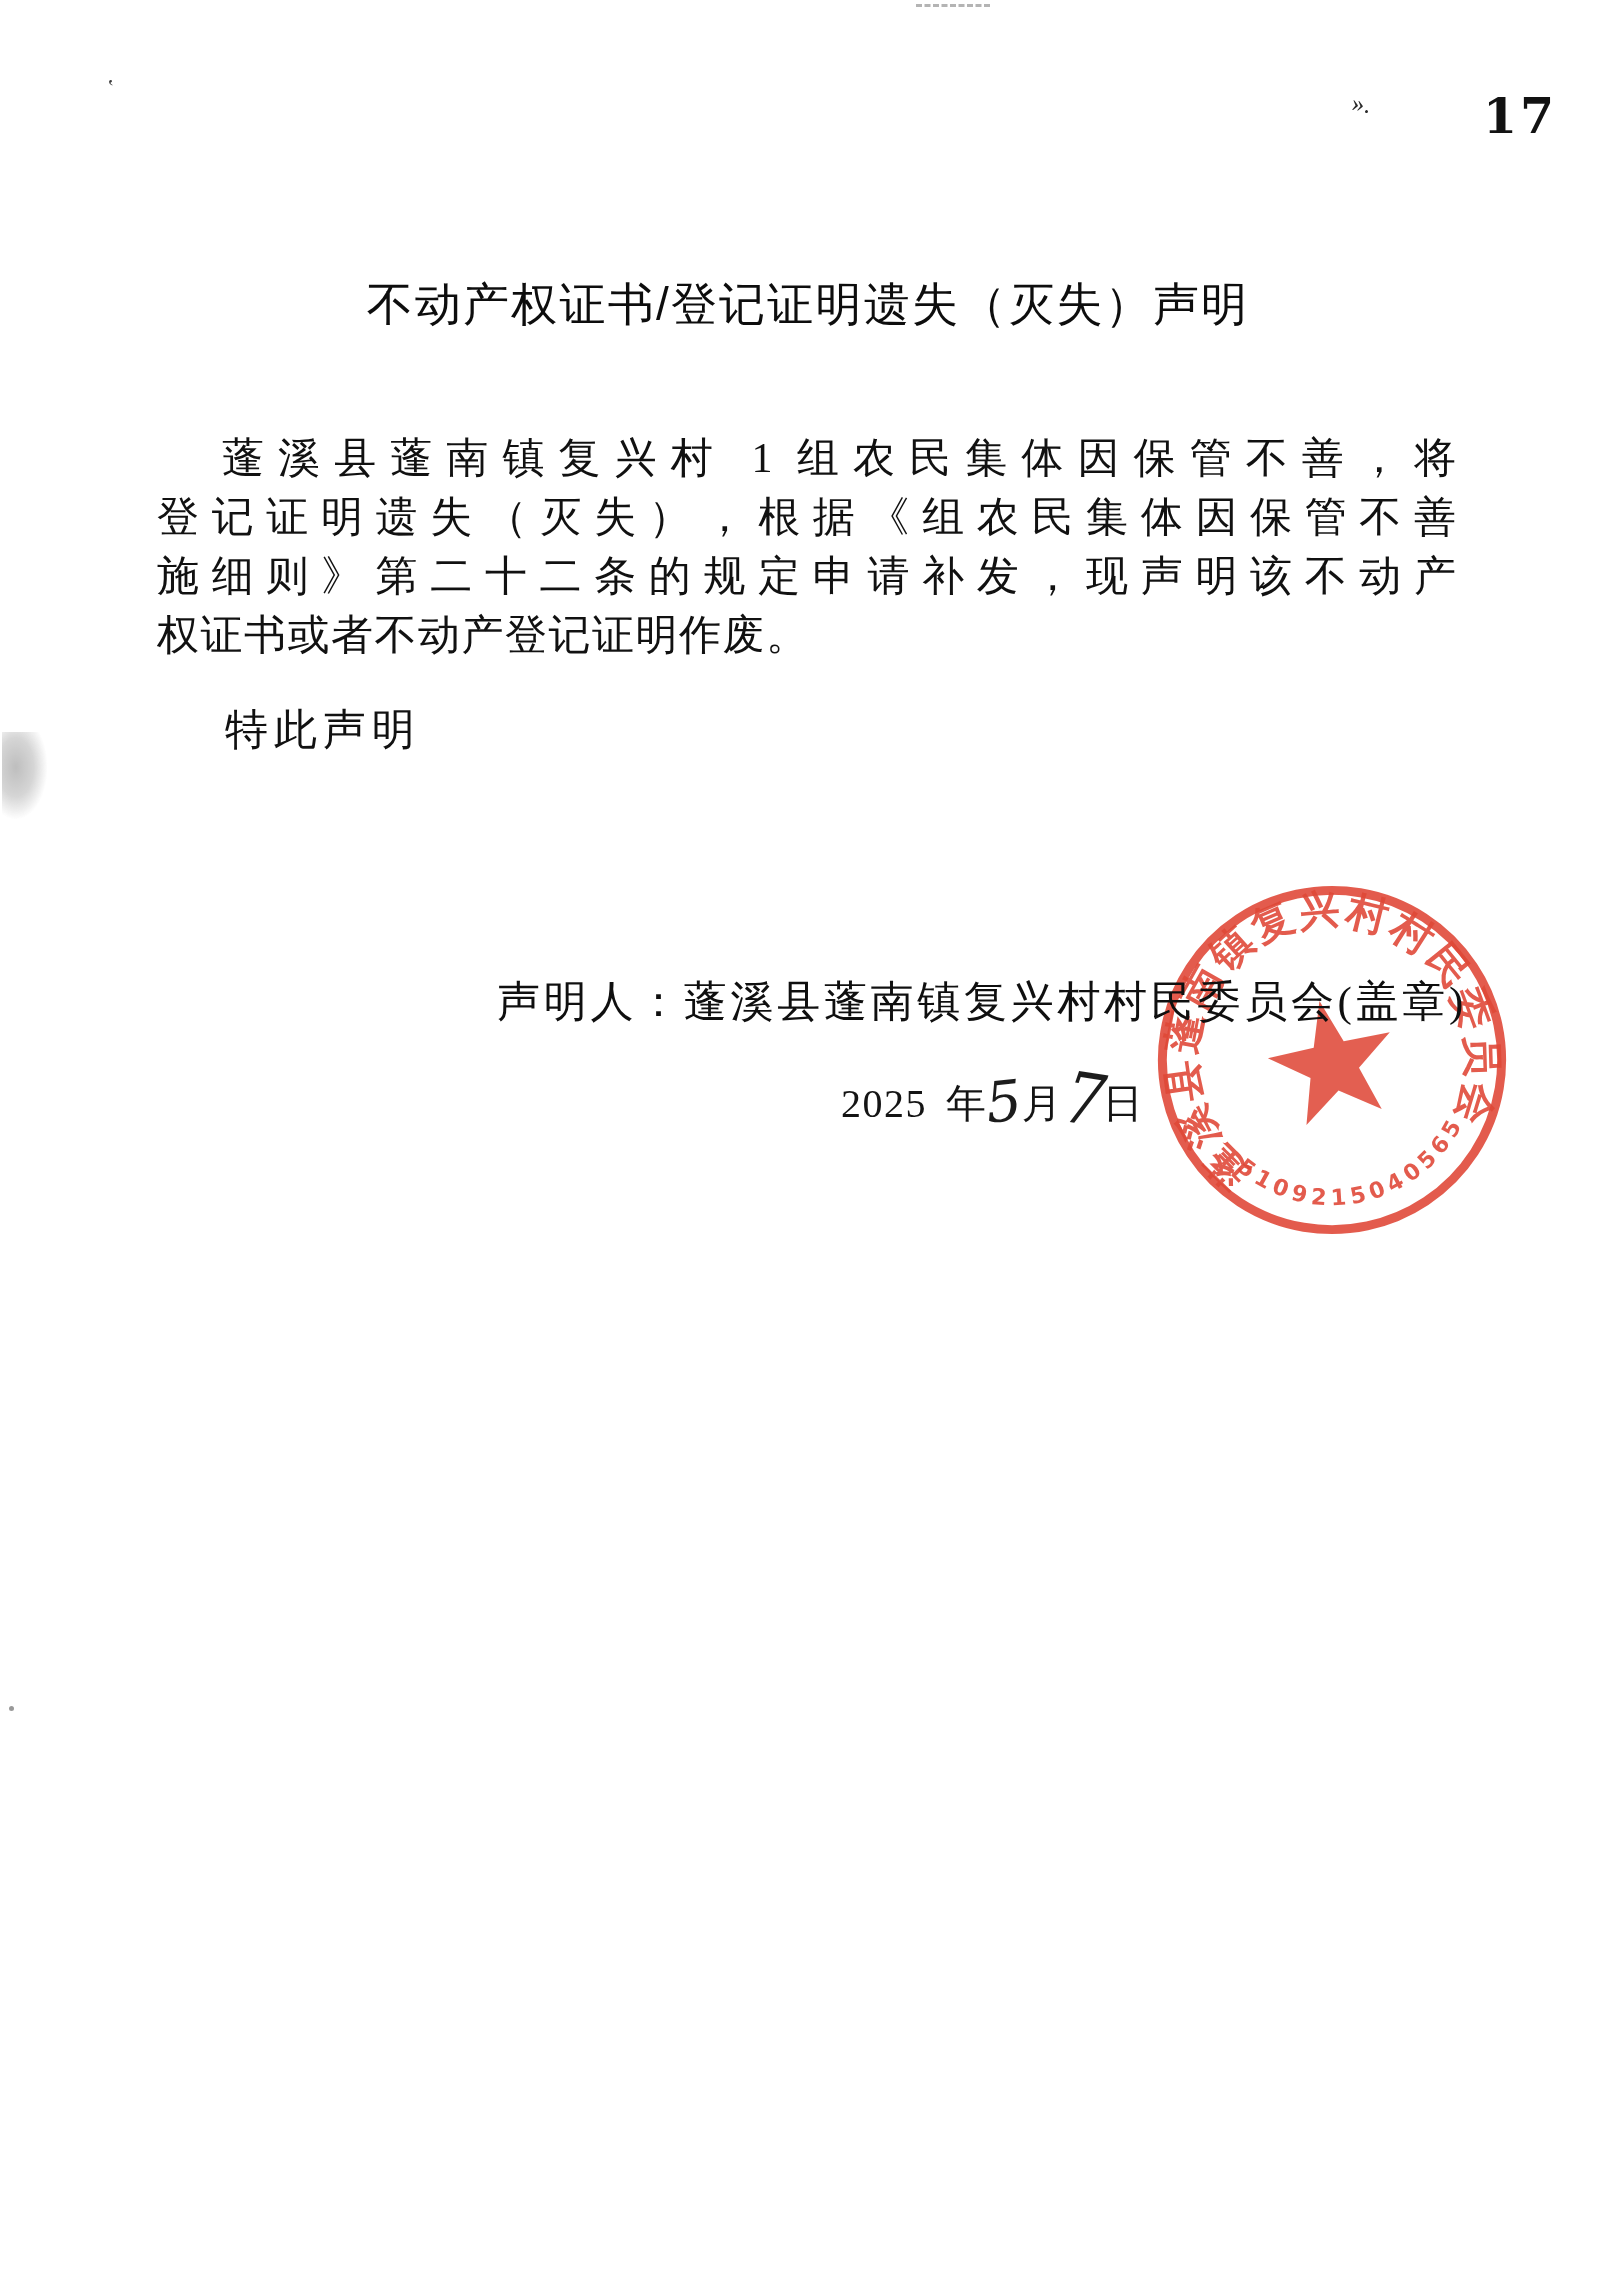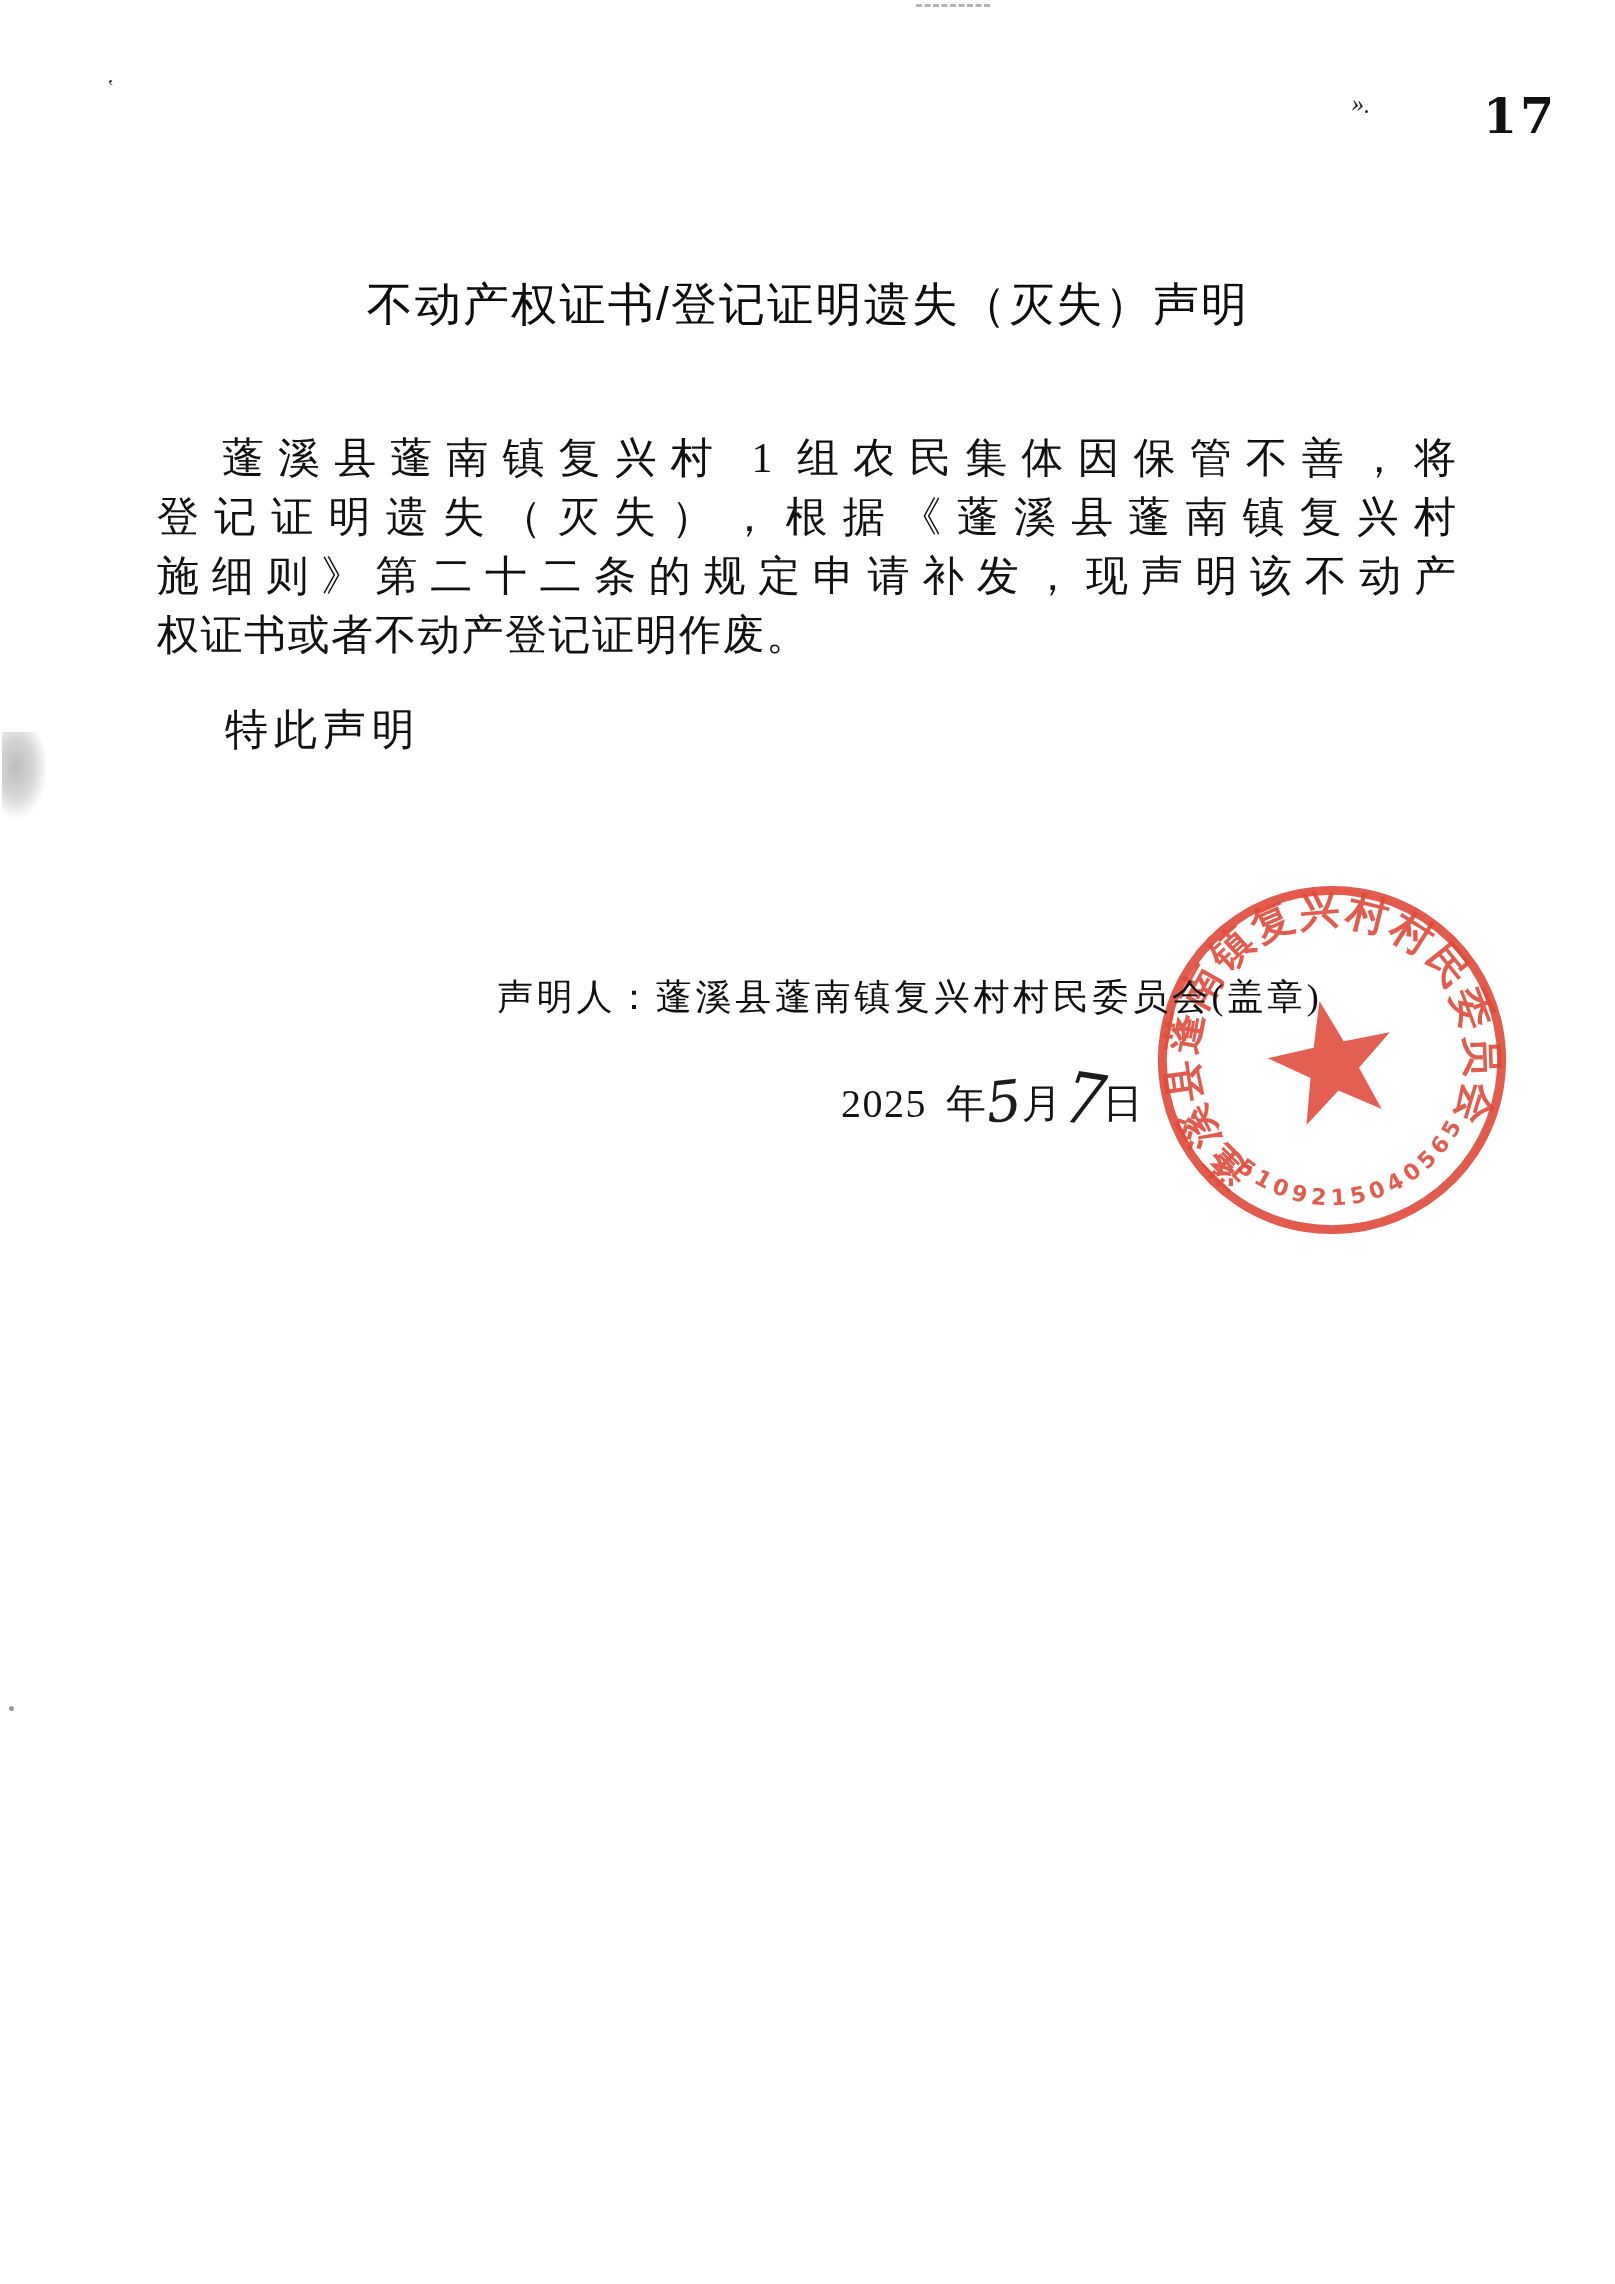--- a/index.html
+++ b/index.html
@@ -57,21 +57,21 @@
   .body-line.first{ padding-left:65px; }
   .body-line.last{
     text-align:left;text-align-last:left;letter-spacing:1.5px;
   }
   .closing-line{
     position:absolute;top:701px;left:225px;
     font-size:43px;letter-spacing:5.9px;color:#111;
   }
   .signature-line{
     position:absolute;top:973px;left:497px;
-    font-size:36px;letter-spacing:3.7px;color:#0f0f0f;
+    font-size:43px;letter-spacing:3.7px;color:#0f0f0f;
     z-index:3;white-space:nowrap;
   }
   .date-line{
     position:absolute;top:1076px;left:841px;
     font-size:40px;letter-spacing:1.5px;color:#141414;
     z-index:3;white-space:nowrap;
   }
   .date-line .gap{display:inline-block;width:19px;}
   .hand-digit{
     display:inline-block;
@@ -99,21 +99,21 @@
   <div class="left-smudge"></div>
   <div class="tiny-dot"></div>
 
   <div class="ink-mark">».</div>
   <div class="page-number">17</div>
 
   <div class="doc-title">不动产权证书/登记证明遗失（灭失）声明</div>
 
   <div class="body-block">
     <div class="body-line first">蓬溪县蓬南镇复兴村 1 组农民集体因保管不善，将</div>
-    <div class="body-line">登记证明遗失（灭失），根据《蓬溪县蓬南镇复兴村</div>
+    <div class="body-line">登记证明遗失（灭失），根据《组农民集体因保管不善</div>
     <div class="body-line">施细则》第二十二条的规定申请补发，现声明该不动产</div>
     <div class="body-line last">权证书或者不动产登记证明作废。</div>
   </div>
 
   <div class="closing-line">特此声明</div>
 
   <div class="seal">
     <svg viewBox="0 0 500 500" xmlns="http://www.w3.org/2000/svg">
       <g transform="rotate(-12 250 250)" fill="#dd3a28" stroke="none">
         <circle cx="250" cy="250" r="228" fill="none" stroke="#dd3a28" stroke-width="12" stroke-opacity="0.9"></circle>

